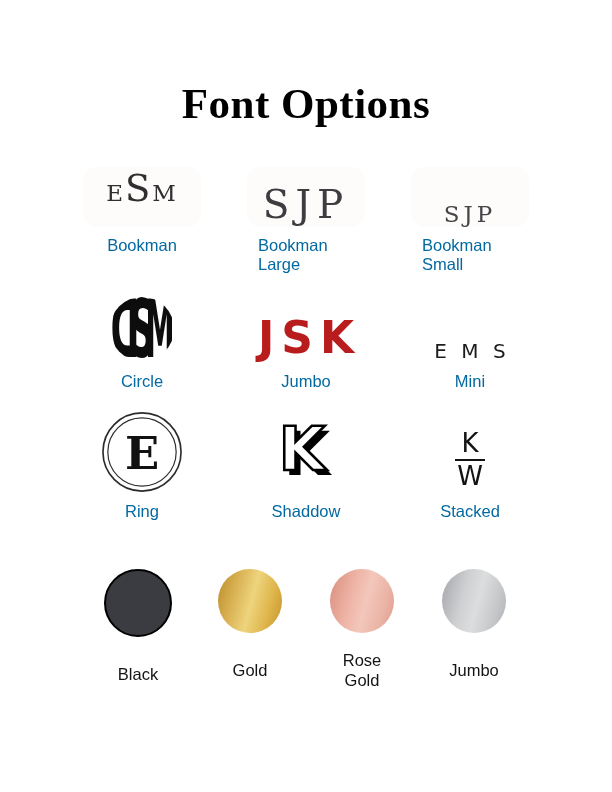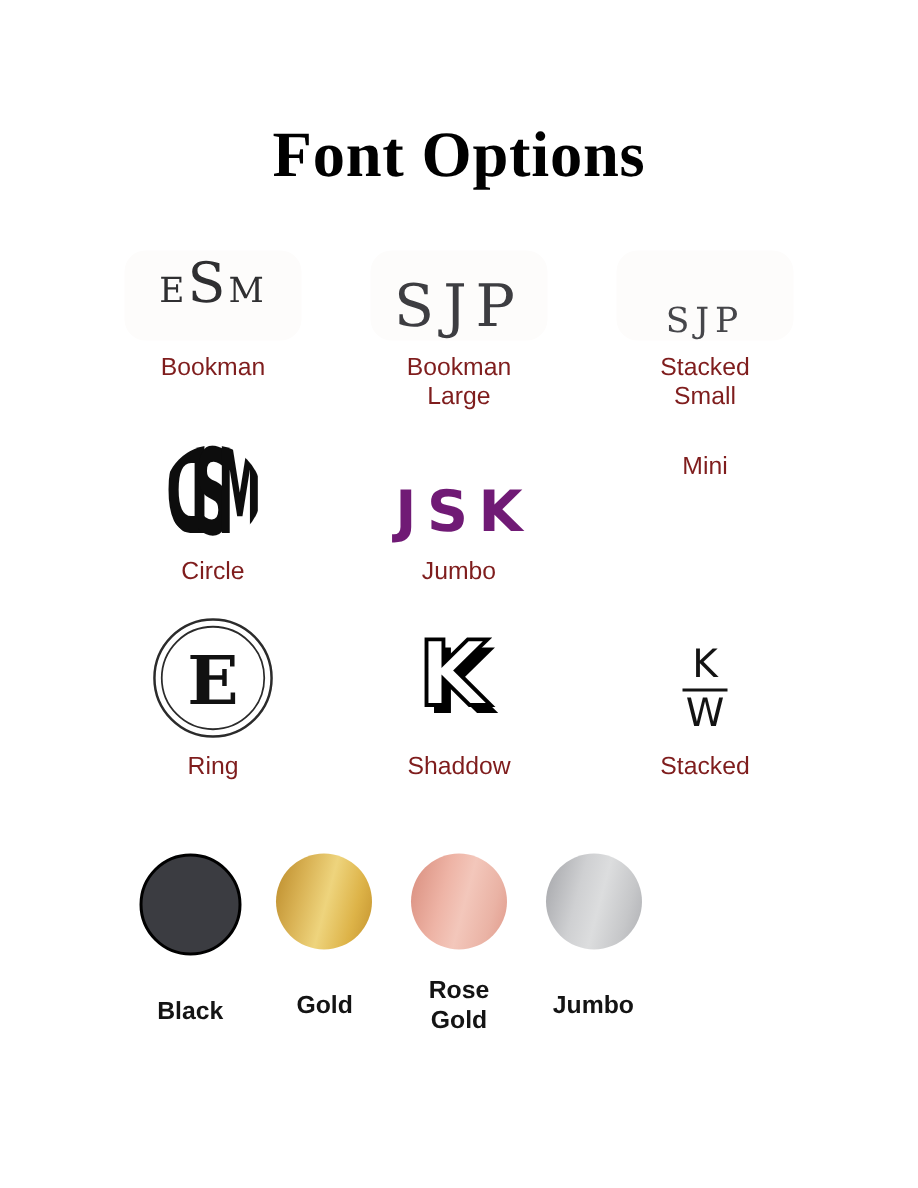--- a/index.html
+++ b/index.html
@@ -21,41 +21,40 @@
   }
   .font-cell{display:flex;flex-direction:column;align-items:center;}
   .sample{
     display:flex;align-items:flex-end;justify-content:center;
     border-radius:14px;background:#fdfcfb;
   }
   .sample.r1{height:60px;min-width:118px;}
   .sample.r2{height:70px;min-width:118px;background:transparent;}
   .sample.r3{height:84px;min-width:118px;background:transparent;}
   .font-label{
-    margin-top:9px;font-size:16.5px;line-height:1.16;text-align:center;
-    max-width:96px;color:#7f1d1d;
+    margin-top:9px;font-size:16.5px;line-height:1.16;
+    max-width:96px;color:#0369a1;
   }
   
   .bookman-sample{font-family:"DejaVu Serif","Liberation Serif",serif;color:#2f2f31;display:flex;align-items:baseline;letter-spacing:2px;}
   .bookman-sample .sm{font-size:23px;}
   .bookman-sample .lg{font-size:37px;}
   .bookman-large-sample{font-family:"DejaVu Serif","Liberation Serif",serif;font-size:39px;letter-spacing:6px;color:#3d3d41;}
   .bookman-small-sample{font-family:"DejaVu Serif","Liberation Serif",serif;font-size:23px;letter-spacing:4px;color:#46464a;}
   
-  .jumbo-sample{font-family:"DejaVu Sans","Liberation Sans",sans-serif;font-weight:700;font-size:38px;letter-spacing:7px;color:#701a75;margin-right:-7px;}
+  .jumbo-sample{font-family:"DejaVu Sans","Liberation Sans",sans-serif;font-weight:700;font-size:44px;letter-spacing:7px;color:#b91c1c;margin-right:-7px;}
   .mini-sample{font-family:"DejaVu Sans","Liberation Sans",sans-serif;font-size:20px;letter-spacing:4px;color:#1c1c1c;margin-right:-4px;}
   
   .stacked-sample{display:flex;flex-direction:column;align-items:center;font-family:"DejaVu Sans","Liberation Sans",sans-serif;color:#131313;}
   .stk-top{font-size:26px;line-height:1.05;padding:0 6px 2px;border-bottom:2.5px solid #131313;}
   .stk-bottom{font-size:26px;line-height:1.2;}
   
   .color-row{
     width:448px;margin:48px auto 0;display:grid;
-    grid-template-columns:repeat(5,1fr);
-    font-weight:bold;
+    grid-template-columns:repeat(4,1fr);
   }
   .color-cell{display:flex;flex-direction:column;align-items:center;}
   .swatch{width:64px;height:64px;border-radius:50%;}
   .color-label-box{height:44px;margin-top:16px;display:flex;align-items:center;justify-content:center;}
   .color-label{font-size:16.5px;line-height:1.18;text-align:center;max-width:70px;color:#141414;}
   svg text{user-select:none;}
 </style>
 </head>
 <body>
 
@@ -78,21 +77,21 @@
       <div class="sample r1">
         <span class="bookman-large-sample">SJP</span>
       </div>
       <div class="font-label">Bookman Large</div>
     </div>
 
     <div class="font-cell">
       <div class="sample r1">
         <span class="bookman-small-sample">SJP</span>
       </div>
-      <div class="font-label">Stacked Small</div>
+      <div class="font-label">Bookman Small</div>
     </div>
 
     <div class="font-cell">
       <div class="sample r2">
         <svg width="68" height="68" viewBox="0 0 72 72">
           <defs>
               <clipPath id="dsmclip">
                 <circle cx="36" cy="36" r="34"></circle>
               </clipPath>
             </defs>
@@ -107,20 +106,23 @@
     </div>
 
     <div class="font-cell">
       <div class="sample r2">
         <span class="jumbo-sample">JSK</span>
       </div>
       <div class="font-label">Jumbo</div>
     </div>
 
     <div class="font-cell">
+      <div class="sample r2">
+        <span class="mini-sample">E M S</span>
+      </div>
       <div class="font-label">Mini</div>
     </div>
 
     <div class="font-cell">
       <div class="sample r3">
         <svg width="82" height="82" viewBox="0 0 84 84">
           <circle cx="42" cy="42" r="40" fill="none" stroke="#2b2b2b" stroke-width="1.7"></circle>
           <circle cx="42" cy="42" r="35" fill="none" stroke="#2b2b2b" stroke-width="1.2"></circle>
           <text x="42" y="44" text-anchor="middle" dominant-baseline="central" font-family="DejaVu Serif, serif" font-weight="bold" font-size="46" fill="#111">E</text>
         </svg>

